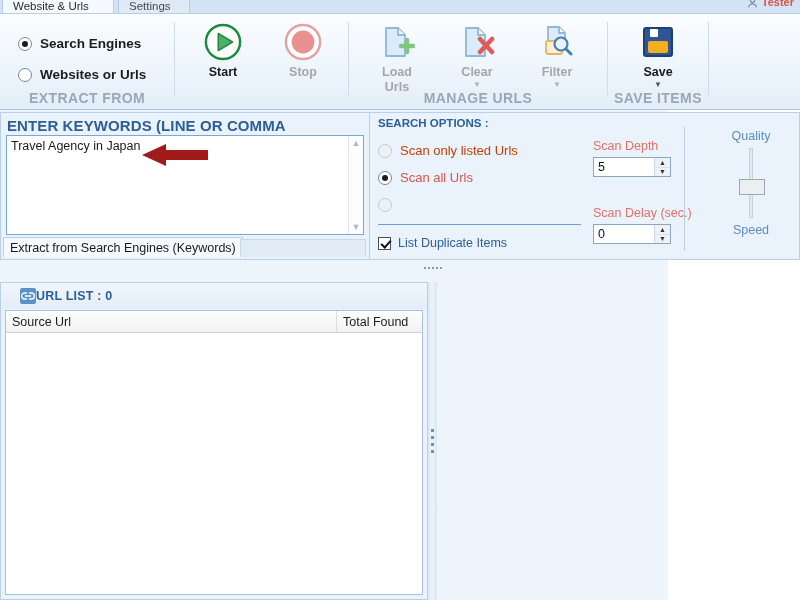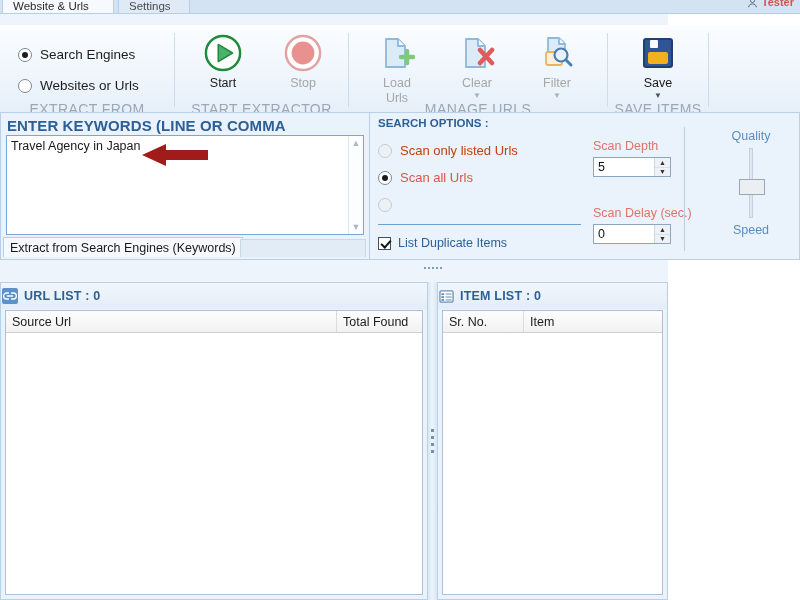--- a/index.html
+++ b/index.html
@@ -30,23 +30,24 @@
     line-height: 18px;
     border: 1px solid #b6cfe6;
     border-bottom: none;
     border-radius: 3px 3px 0 0;
   }
   .tab.active { left: 2px; background: #f6fafe; color: #2a2a2a; width: 112px; }
   .tab.inactive { left: 118px; background: #dfeaf6; color: #4a4a4a; width: 72px; }
 
   
   .ribbon {
-    position: absolute; left: 0; top: 25px; width: 800px; height: 96px;
+    position: absolute; left: 0; top: 14px; width: 800px; height: 96px;
     background: linear-gradient(#fbfdff 0%, #eef5fc 55%, #e4eef8 100%);
     border-bottom: 1px solid #a9c4de;
+    font-weight: bold;
   }
   .rib-group { position: absolute; top: 0; height: 96px; }
   .rib-sep {
     position: absolute; top: 8px; width: 1px; height: 74px;
     background: #cdddec;
   }
   .grp-label {
     position: absolute; bottom: 4px; width: 100%;
     text-align: center; font-size: 14px; color: #9aa7b4;
     letter-spacing: .4px;
@@ -198,21 +199,21 @@
 
   
   .listpanel {
     position: absolute; top: 282px; bottom: 0;
     background: #eaf2fb; border: 1px solid #b9d0e6;
   }
   #urlpanel { left: 0; width: 428px; }
   #itempanel { left: 437px; right: 0; }
   .list-head {
     position: absolute; left: 0; top: 0; right: 0; height: 26px;
-    display: flex; align-items: center; gap: 6px; padding-left: 1px;
+    display: flex; align-items: center; gap: 0; padding-left: 19px;
     background: linear-gradient(#f0f6fc, #e3edf8);
   }
   .list-head .title {
     font-size: 12.5px; font-weight: bold; color: #2c5f96; letter-spacing: .2px;
   }
   .grid {
     position: absolute; left: 4px; right: 4px; top: 27px; bottom: 4px;
     background: #fff; border: 1px solid #a9c2d9;
     display: flex; flex-direction: column;
   }
@@ -285,21 +286,20 @@
       </div>
       <div class="cmd" style="left:92px;">
         <div class="glyph">
           <svg class="circ" viewBox="0 0 40 40">
             <circle cx="20" cy="20" r="18" fill="#ffffff" stroke="#e3a2a2" stroke-width="2.6"></circle>
             <circle cx="20" cy="20" r="12" fill="#e8918f"></circle>
           </svg>
         </div>
         <div class="caption dim">Stop</div>
       </div>
-      <div class="grp-label">START EXTRACTOR</div>
     </div>
     <div class="rib-sep" style="left:348px;"></div>
 
     <div class="rib-group" style="left:349px; width:258px;">
       <div class="cmd" style="left:12px;">
         <div class="glyph">
           <svg width="36" height="36" viewBox="0 0 36 36">
             <path d="M7 4 h12 l7 7 v21 h-19 z" fill="#dcebf8" stroke="#8fb8da" stroke-width="1.8" stroke-linejoin="round"></path>
             <path d="M19 4 v7 h7" fill="#f2f8fd" stroke="#8fb8da" stroke-width="1.8" stroke-linejoin="round"></path>
             <path d="M22 22 h12 M28 16 v12" stroke="#7ec97e" stroke-width="4.5" stroke-linecap="round"></path>
@@ -452,35 +452,14 @@
 
   <div class="vsplit">
     <div class="dots">
       <i></i>
         <i></i>
         <i></i>
         <i></i>
     </div>
   </div>
 
-  <div class="listpanel" id="itempanel">
-    <div class="list-head">
-      <svg width="15" height="15" viewBox="0 0 16 16">
-        <rect x="1" y="2" width="14" height="12" rx="1.5" fill="#ffffff" stroke="#6f90b0" stroke-width="1.4"></rect>
-        <rect x="2.5" y="4.5" width="3" height="2" fill="#6f90b0"></rect>
-        <rect x="7" y="4.5" width="6.5" height="2" fill="#a9c2da"></rect>
-        <rect x="2.5" y="7.6" width="3" height="2" fill="#6f90b0"></rect>
-        <rect x="7" y="7.6" width="6.5" height="2" fill="#a9c2da"></rect>
-        <rect x="2.5" y="10.7" width="3" height="2" fill="#6f90b0"></rect>
-        <rect x="7" y="10.7" width="6.5" height="2" fill="#a9c2da"></rect>
-      </svg>
-      <span class="title">ITEM LIST : 0</span>
-    </div>
-    <div class="grid">
-      <div class="grid-head">
-        <div class="gcol" style="width:80px;">Sr. No.</div>
-        <div class="gcol" style="flex:1;">Item</div>
-      </div>
-      <div class="grid-body"></div>
-    </div>
-  </div>
 
 </div>
 
 </body></html>

